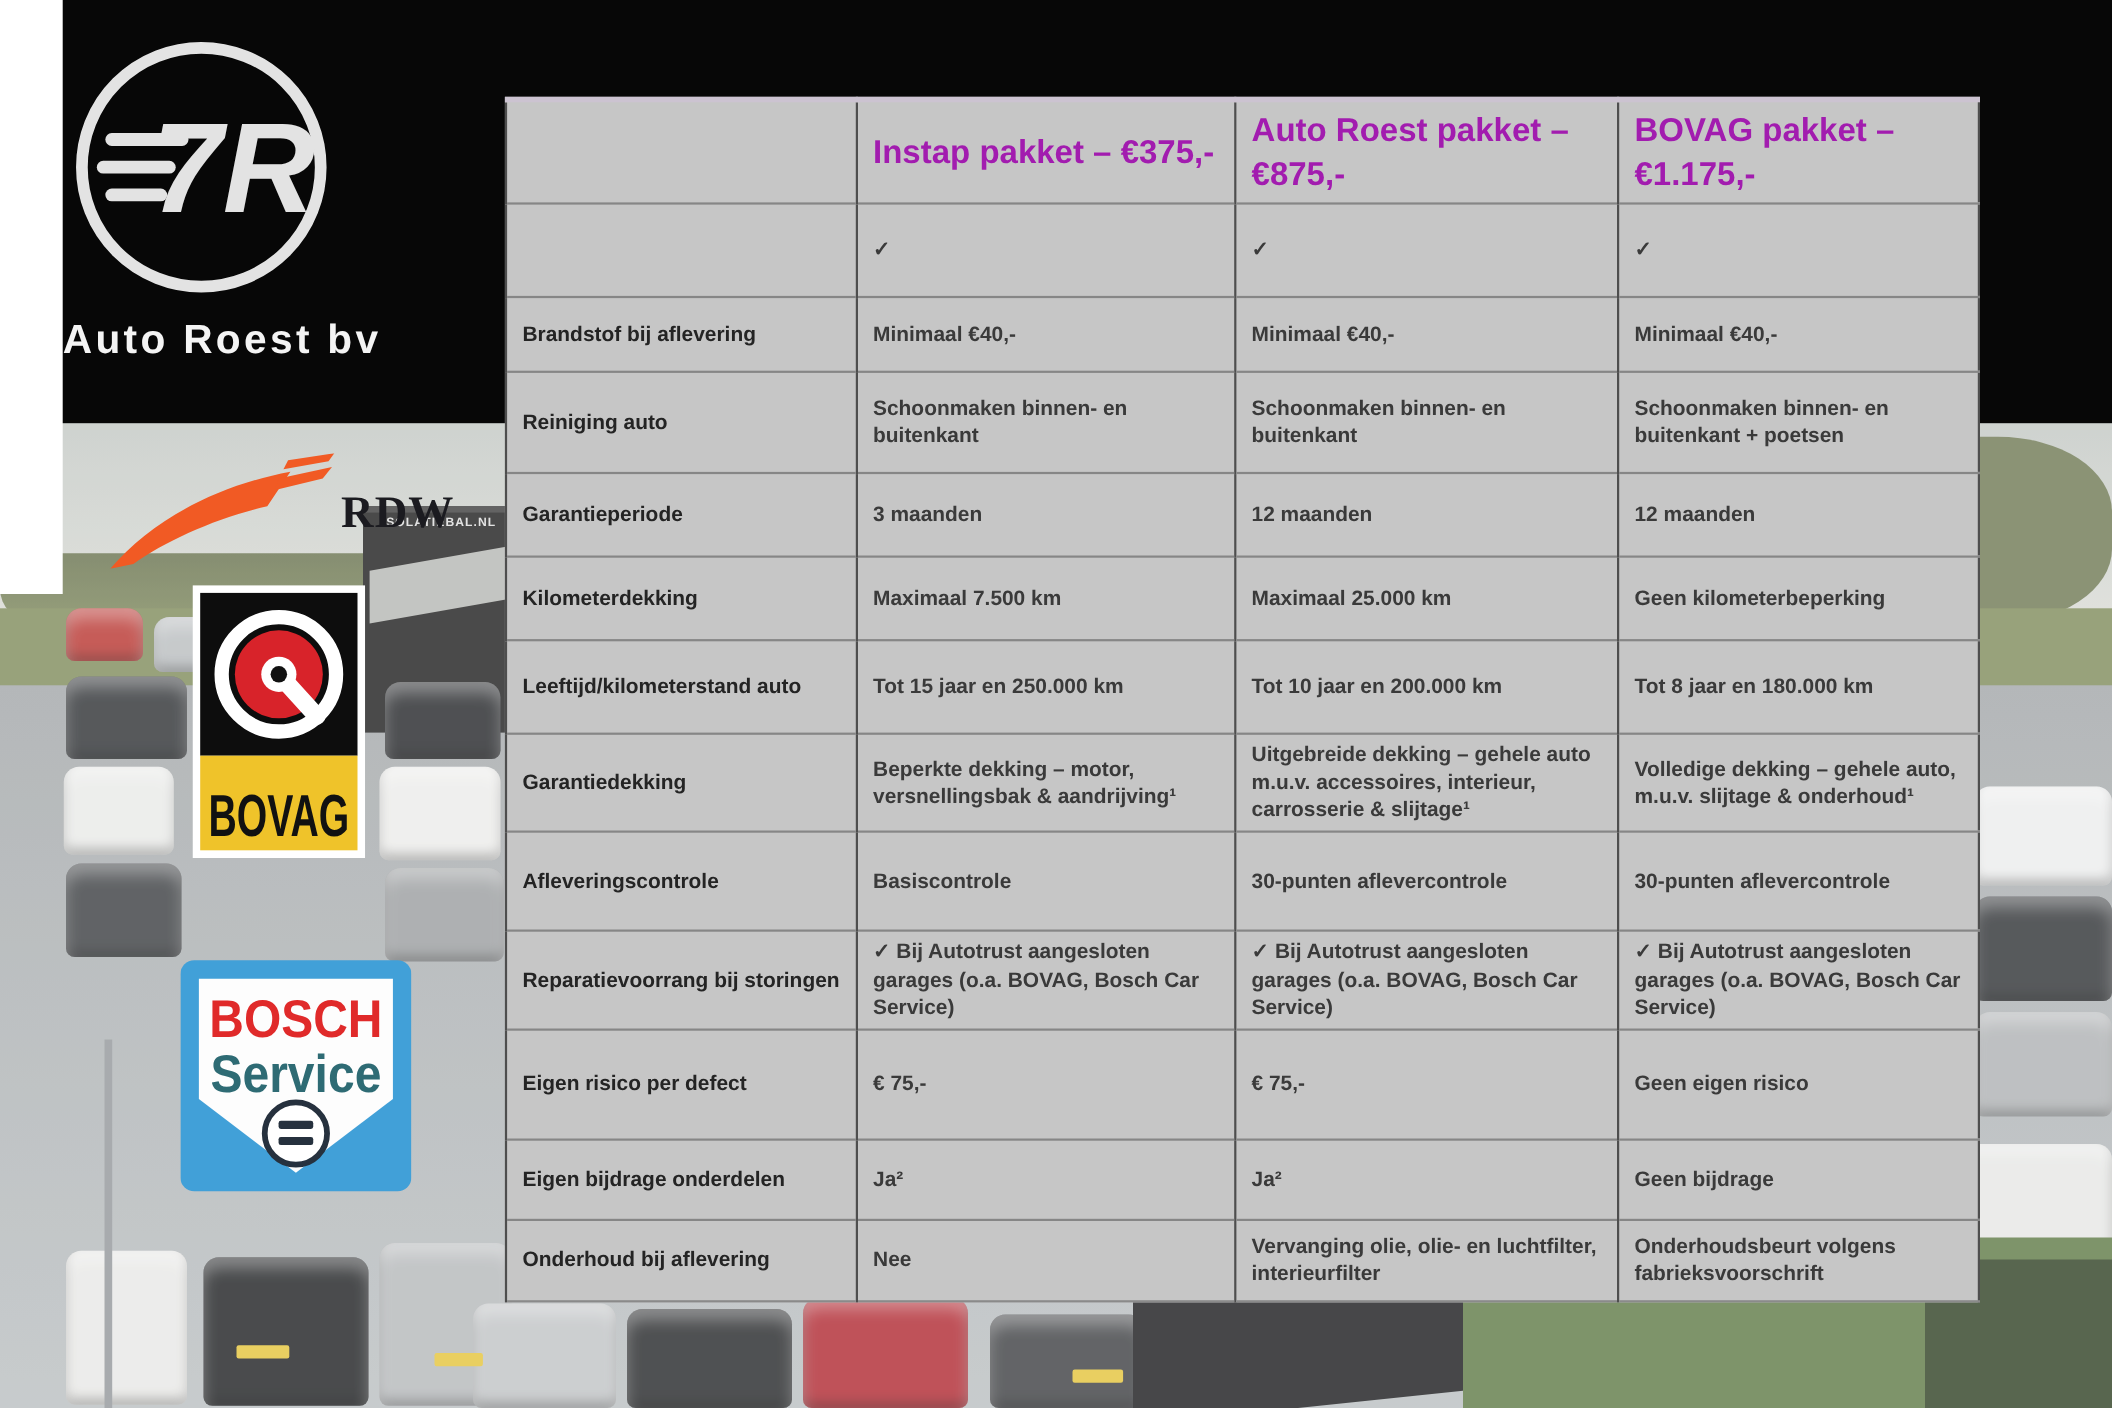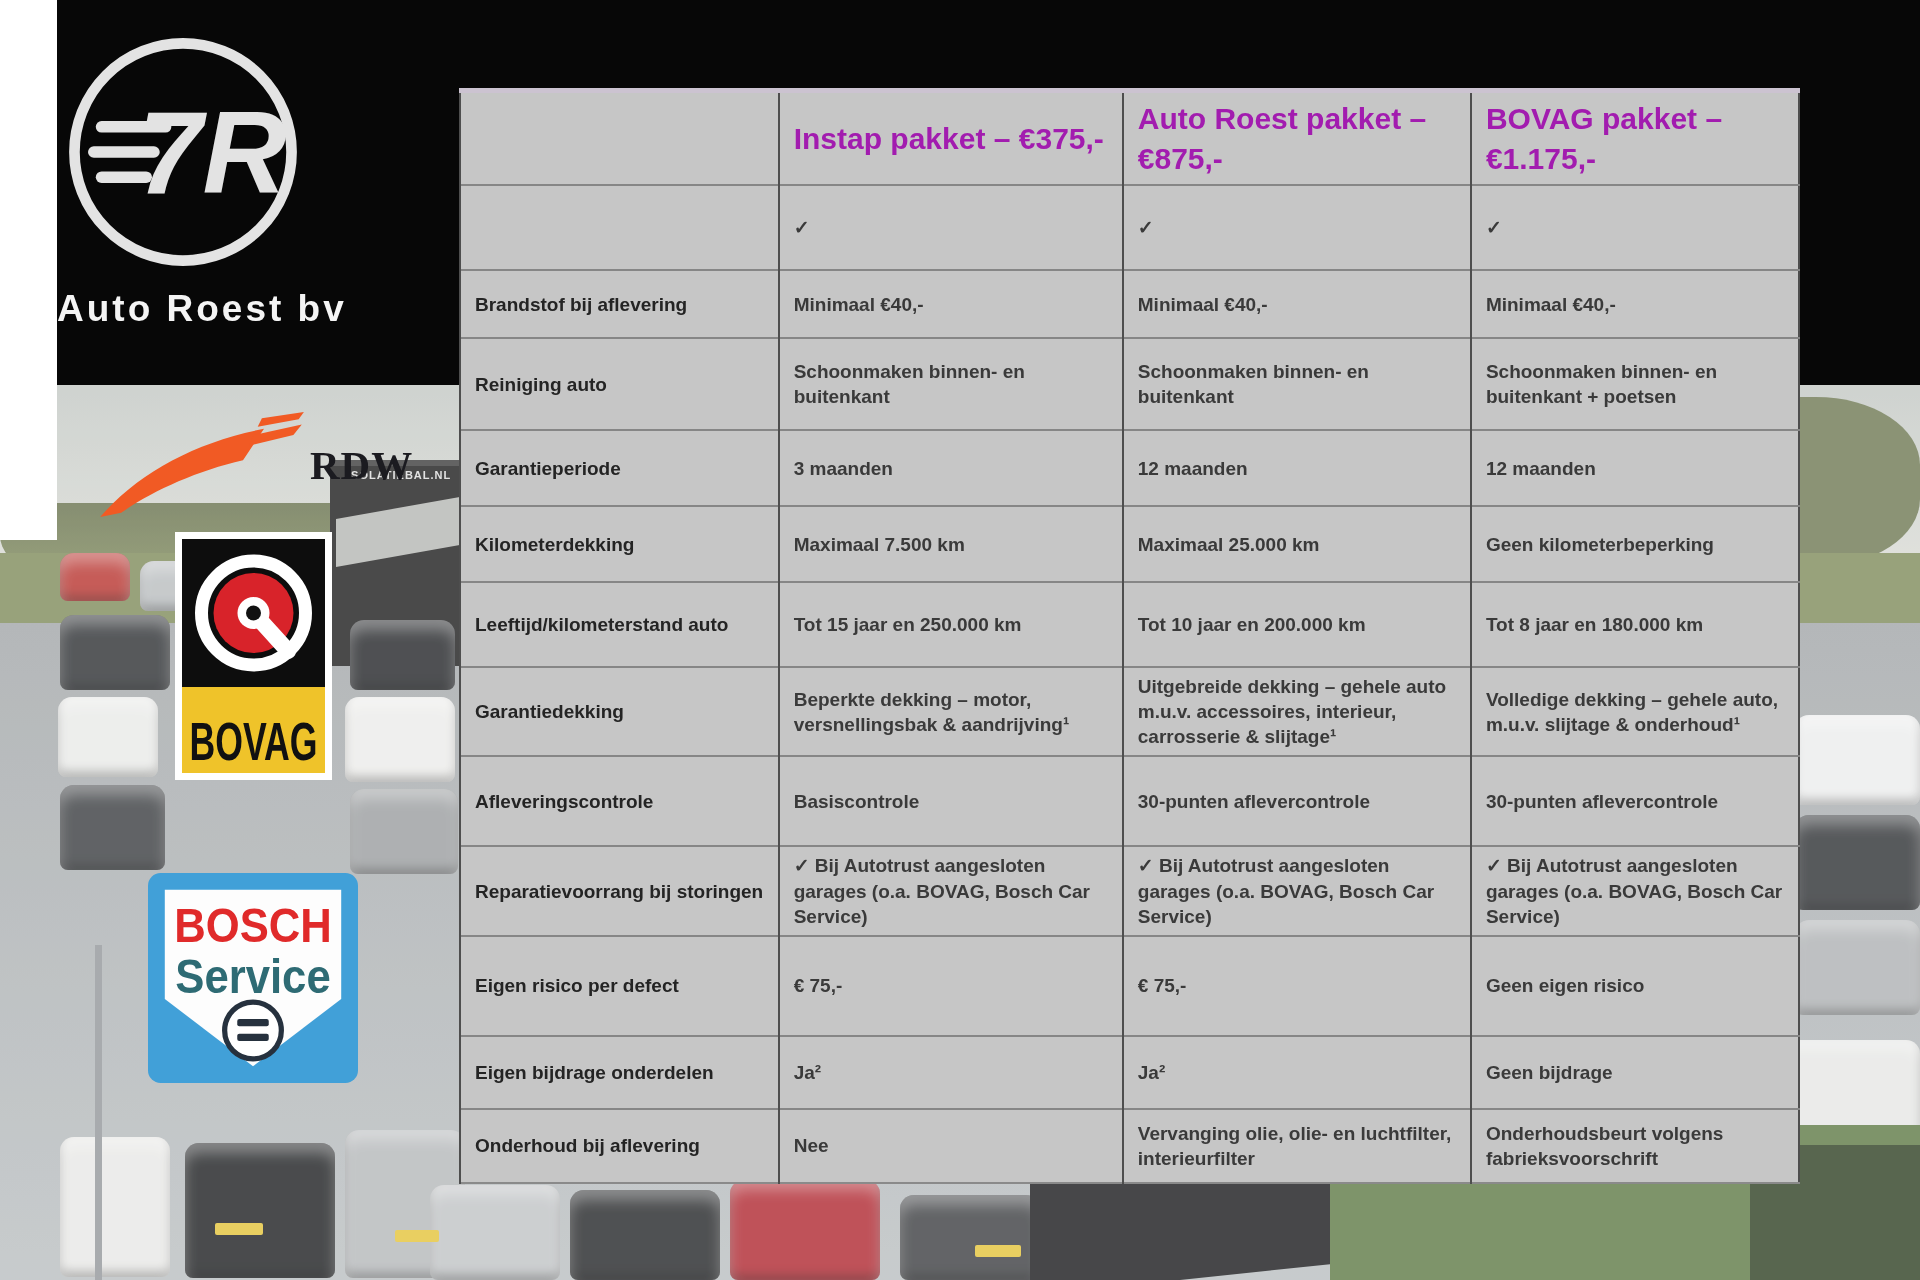--- a/index.html
+++ b/index.html
@@ -59,21 +59,21 @@
   .pkg-table tbody tr:nth-child(9){height:75px}
   .pkg-table tbody tr:nth-child(10){height:100px}
   .pkg-table tbody tr:nth-child(11){height:73px}
   .pkg-table tbody tr:nth-child(12){height:74px}
   .pkg-table tbody tr:nth-child(13){height:51px}
 
   
   .rdw{position:absolute;left:96px;top:412px;z-index:6;display:flex;align-items:center}
   .rdw-text{font-family:"Liberation Serif",serif;font-weight:bold;font-size:41px;color:#1b1b20;letter-spacing:1px;margin-left:4px}
   .bovag{position:absolute;left:175px;top:532px;z-index:6}
-  .bosch{position:absolute;left:148px;top:872px;z-index:6}
+  .bosch{position:absolute;left:164px;top:872px;z-index:6}
 </style>
 </head>
 <body>
 
 <div class="black-band"></div>
 
 <div class="photo">
   <div class="sky"></div>
   <div class="trees-right"></div>
   <div class="treeline"></div>

